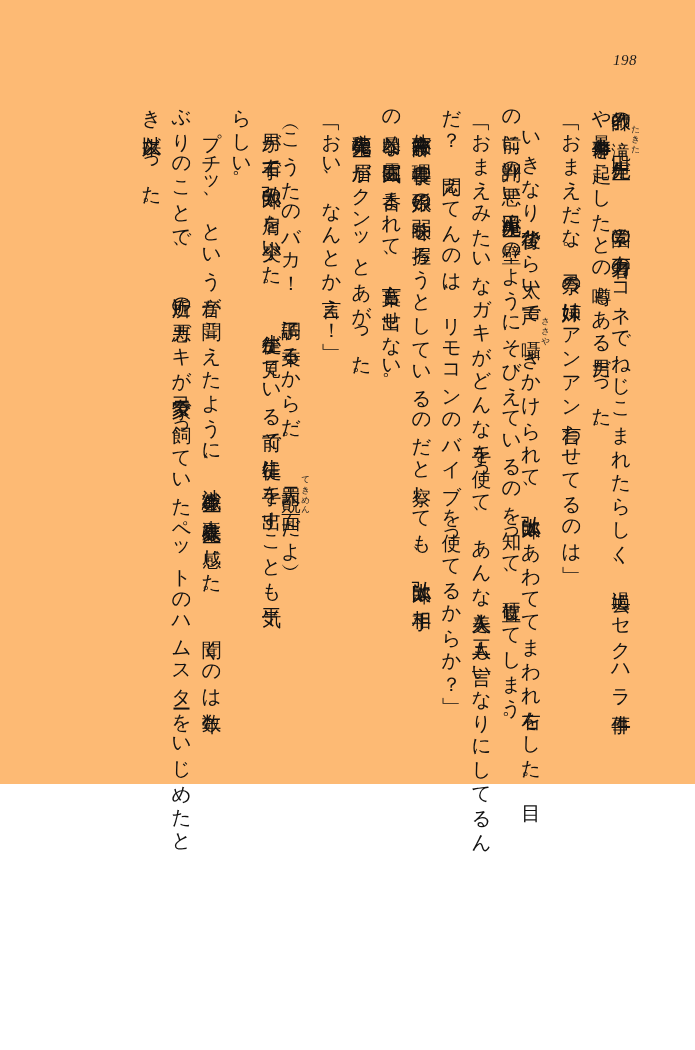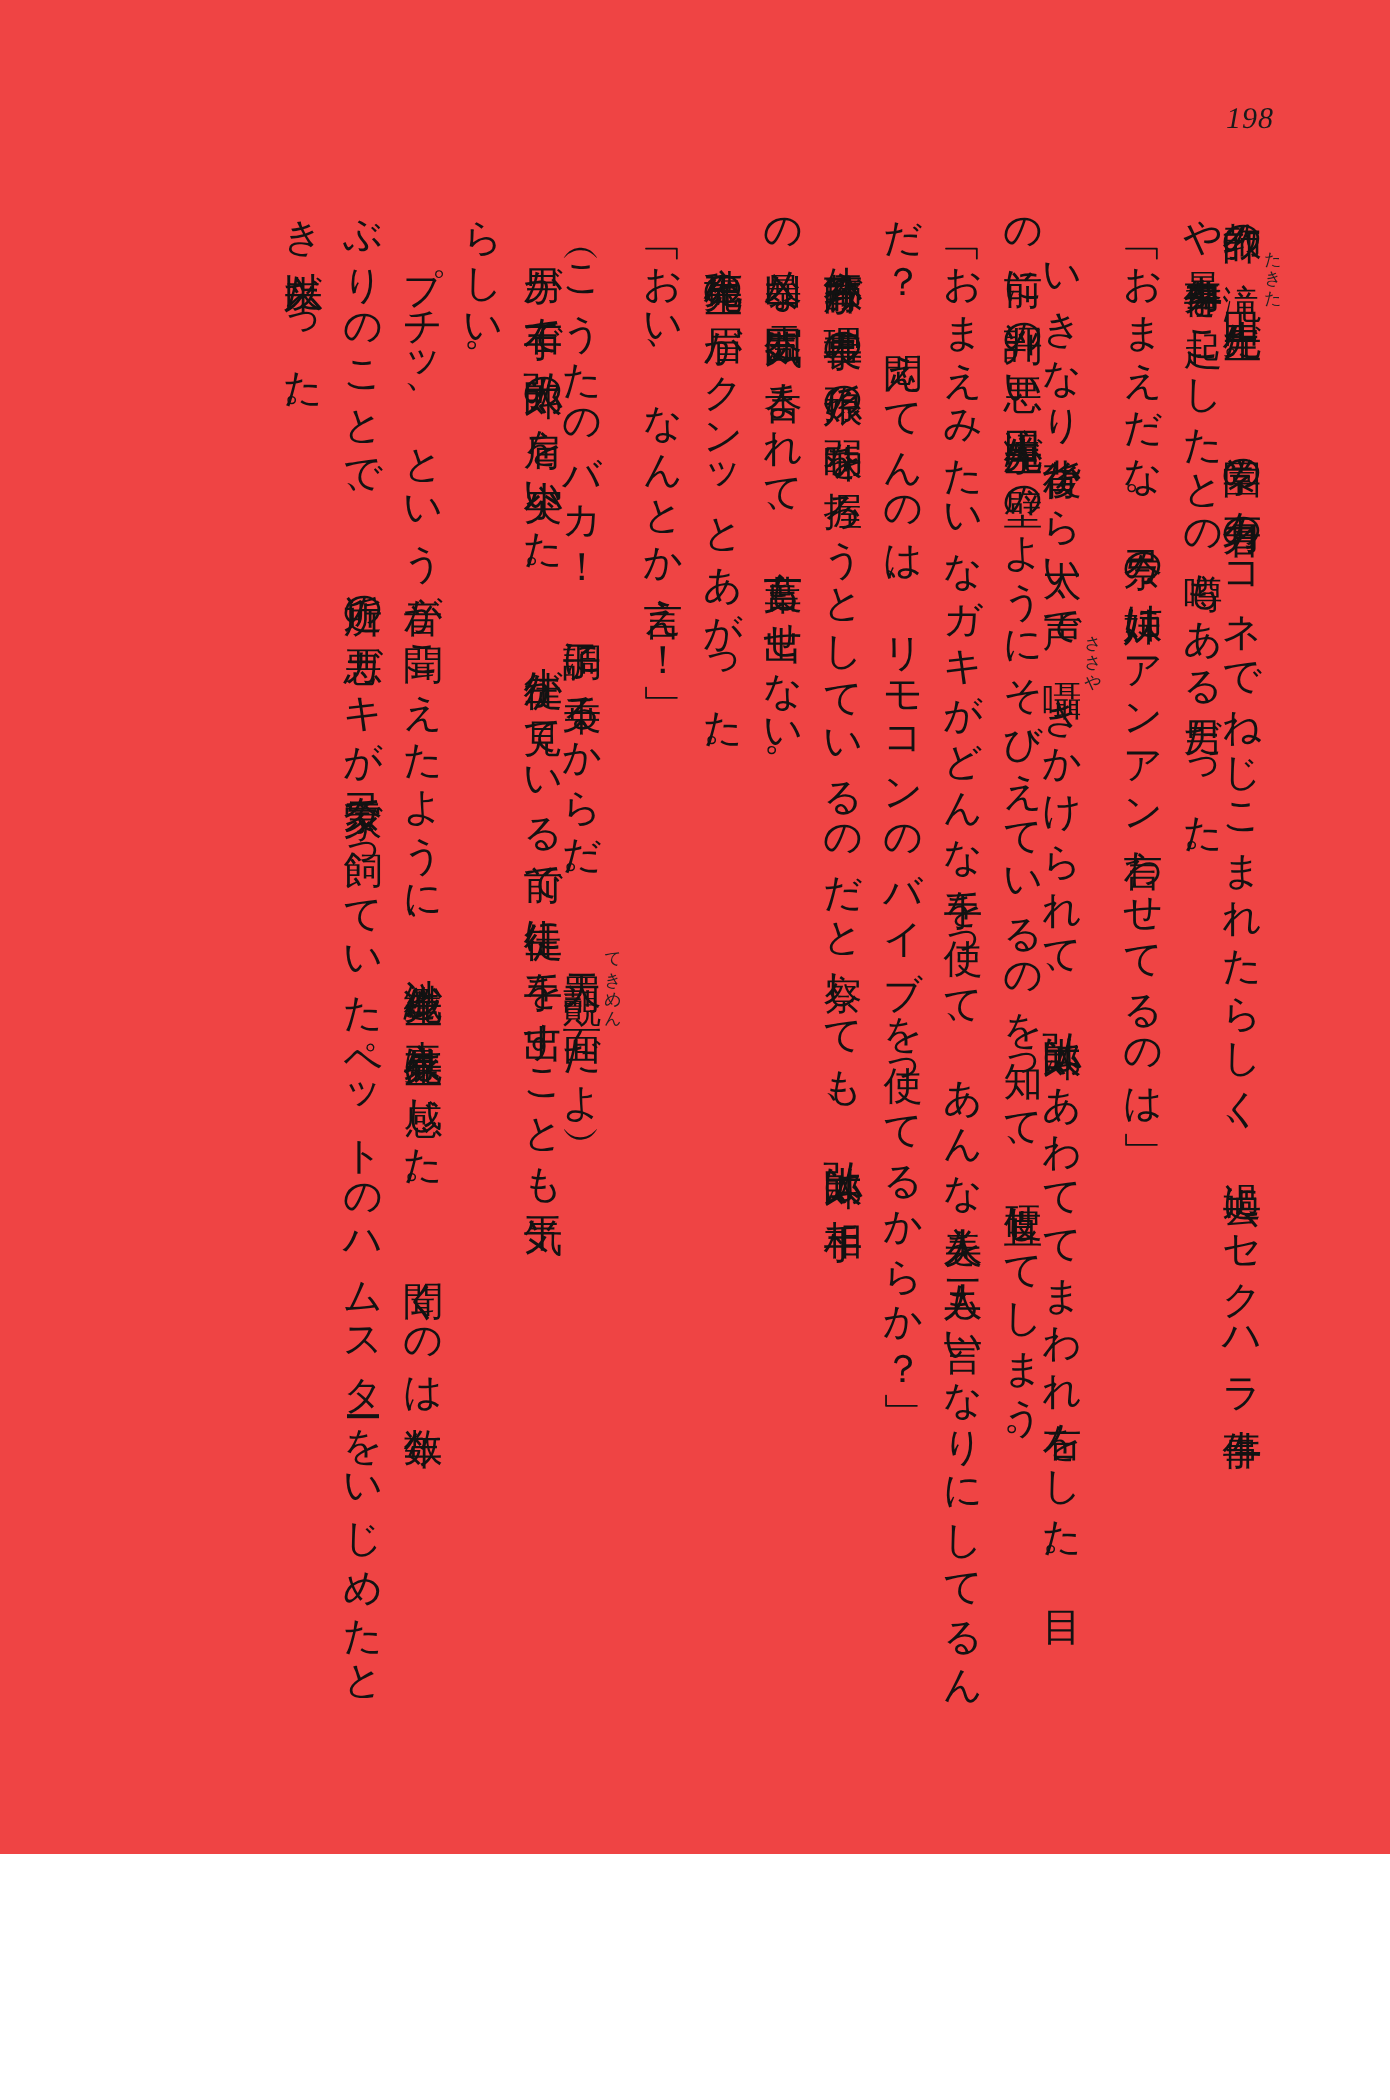--- a/index.html
+++ b/index.html
@@ -10,22 +10,22 @@
   body {
     width: 695px;
     height: 1050px;
     font-family: "Liberation Serif", "DejaVu Serif", serif;
     color: #111111;
     overflow: hidden;
   }
   .page {
     position: relative;
     width: 695px;
-    height: 927px;
-    background: #ef4444;
+    height: 784px;
+    background: #fdba74;
     box-sizing: border-box;
   }
   .page-number {
     position: absolute;
     top: 52px;
     right: 58px;
     font-size: 15px;
     font-style: italic;
     font-family: "Liberation Serif", "DejaVu Serif", serif;
     color: #1a1a1a;

